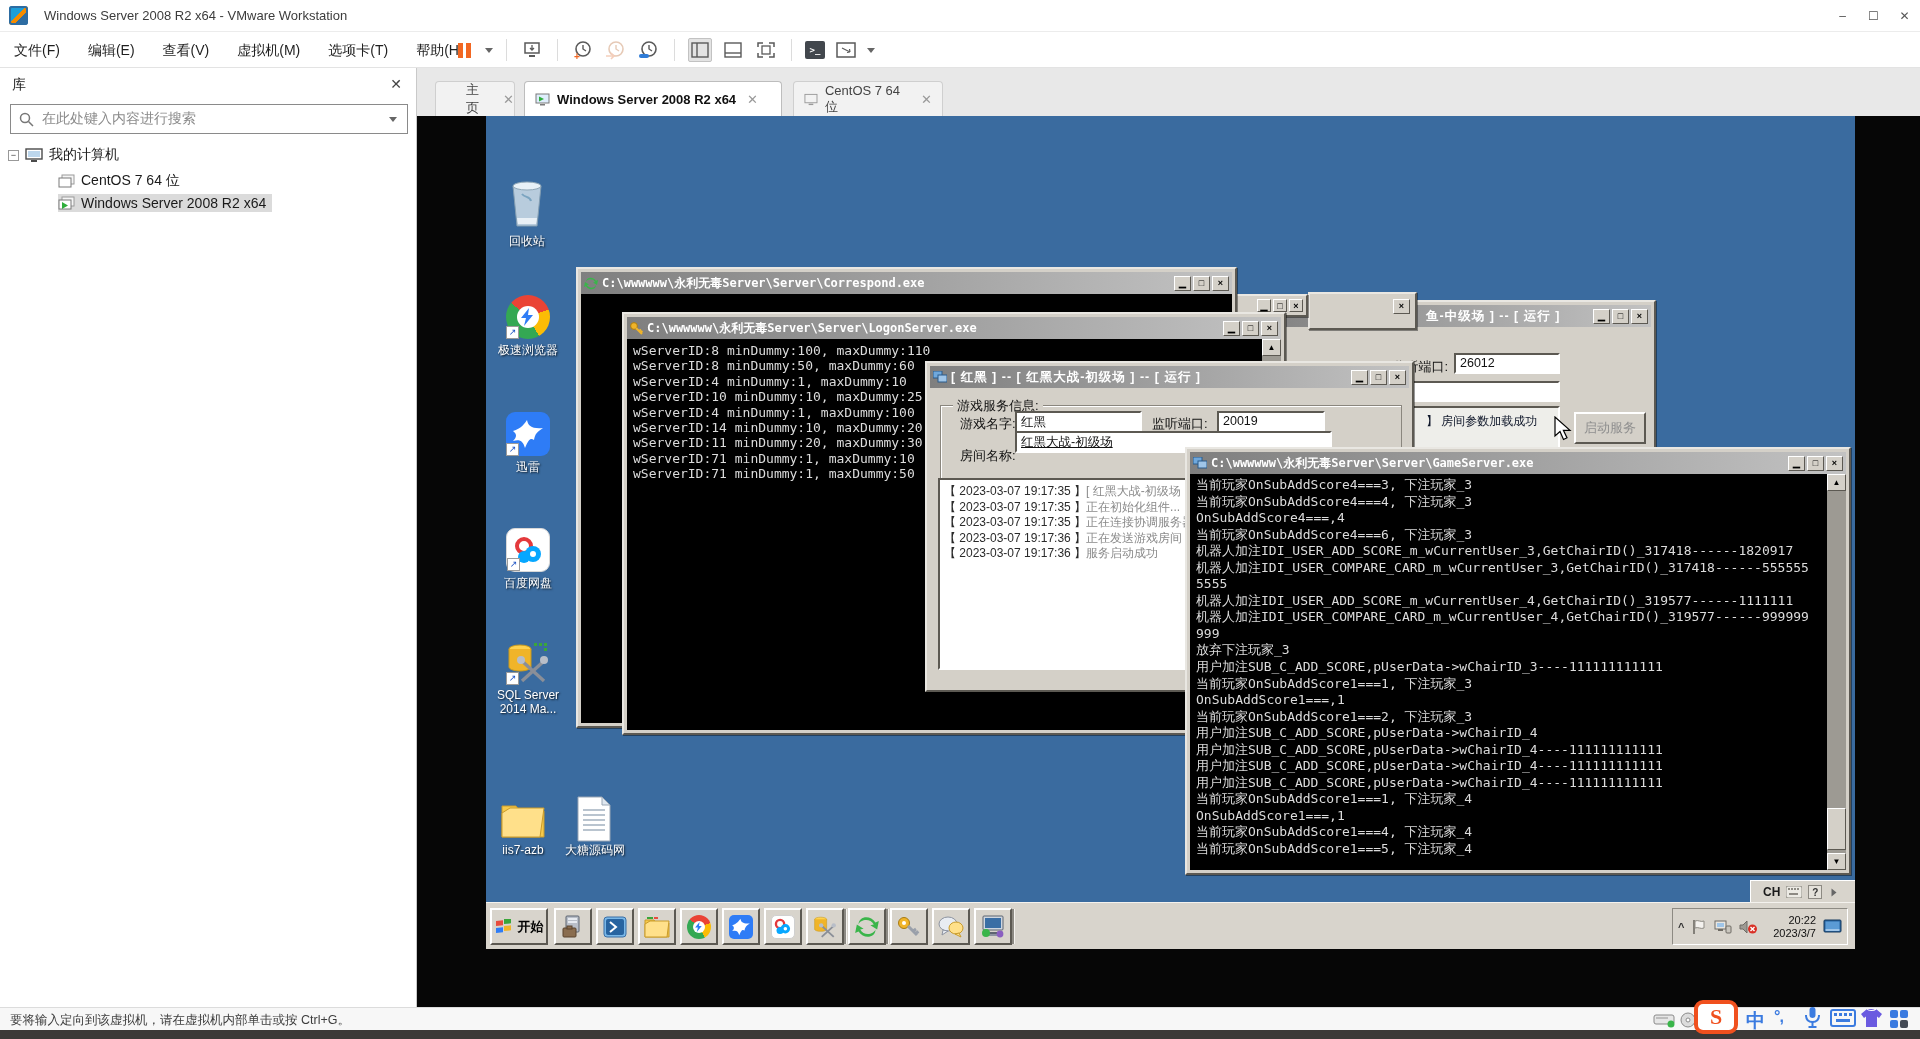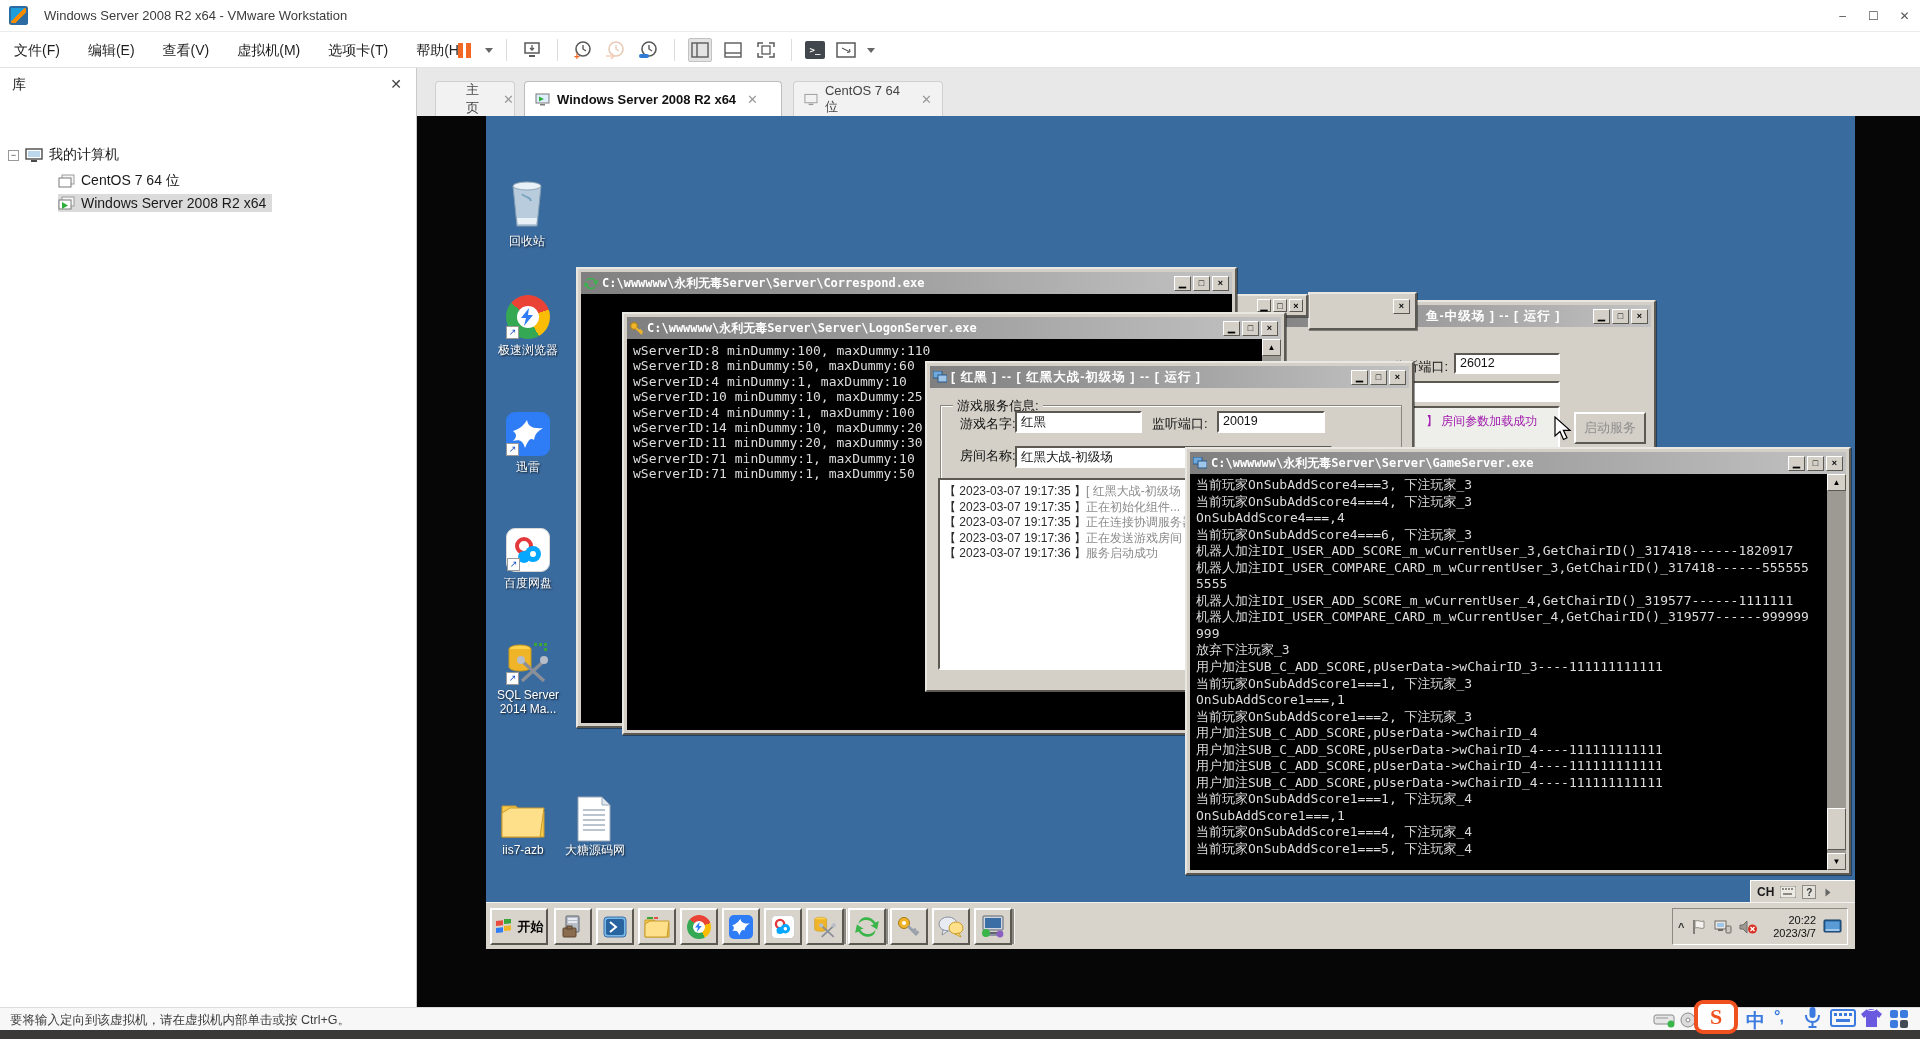--- a/index.html
+++ b/index.html
@@ -74,21 +74,21 @@
   .btn3d { position:absolute; background:#d4d0c8; border:2px solid; border-color:#fff #5c5952 #5c5952 #fff; font-size:13px; display:flex; align-items:center; justify-content:center; }
   .loglist { position:absolute; background:#fff; border:2px solid; border-color:#5c5952 #fff #fff #5c5952; overflow:hidden; }
   .logentry { font-size:12px; line-height:15.6px; white-space:nowrap; padding-left:4px; }
   .logentry .ts { color:#2a2a2a; }
   .logentry .msg { color:#8a8a8a; }
   .tb-btn { position:absolute; top:5px; height:37px; background:#d8d4cc; border:2px solid; border-color:#fff #5c5952 #5c5952 #fff; display:flex; align-items:center; justify-content:center; gap:5px; }
   .tb-stack { box-shadow:3px 0 0 -1px #8d8a83, 4px 0 0 -1px #f4f2ee; }
   .start-label { font:bold 13px "Liberation Sans"; color:#000; }
   .tray { position:absolute; left:1186px; top:5px; width:176px; height:37px; border:1px solid; border-color:#8d8a83 #fff #fff #8d8a83; display:flex; align-items:center; gap:7px; padding:0 5px; }
   .clockcol { margin-left:auto; text-align:right; font-size:11px; color:#111; line-height:13px; }
-  .langbar { left:1750px; top:880px; width:121px; height:24px; background:#d8d4cc; border:1px solid; border-color:#fff #5c5952 #5c5952 #fff; display:flex; align-items:center; gap:6px; padding:0 6px; font-size:12px; }
+  .langbar { left:1750px; top:880px; width:121px; height:24px; background:#d8d4cc; border:1px solid; border-color:#fff #5c5952 #5c5952 #fff; display:flex; align-items:center; gap:6px; padding:0 12px; font-size:12px; }
   .langbar .lb-ch { font-weight:bold; color:#1a1a1a; }
   .qm { width:14px; height:14px; border:1px solid #8d8a83; text-align:center; font:bold 10px/13px "Liberation Sans"; color:#333; background:#e4e1da; }
 
   
   .sg-logo { left:1694px; top:1000px; width:44px; height:34px; background:#fff; border:4px solid #f0501e; border-radius:9px; color:#f0501e; font:900 22px/26px "Liberation Serif",serif; text-align:center; z-index:60; }
   .ime-ic { position:absolute; top:1008px; color:#3b7be0; font-weight:bold; z-index:60; }
 
   .cursor-svg { z-index:90; }
 </style>
 </head>
@@ -208,20 +208,28 @@
           <rect x="5" y="11" width="5" height="1.5" fill="#9a9a9a"></rect>
         </svg>
       <span>CentOS 7 64 位</span>
       <span class="tclose">✕</span>
     </div>
   </div>
 
   <div class="abs sidebar">
     <div class="lib-head">库</div>
     <div class="lib-close">✕</div>
+    <div class="searchbox">
+      <svg width="15" height="15" viewBox="0 0 15 15" style="margin-left:8px">
+          <circle cx="6" cy="6" r="4.5" fill="none" stroke="#777" stroke-width="1.5"></circle>
+          <line x1="9.5" y1="9.5" x2="14" y2="14" stroke="#777" stroke-width="1.5"></line>
+        </svg>
+      <span class="ph">在此处键入内容进行搜索</span>
+      <span class="sdrop caret"></span>
+    </div>
     <div class="tree">
       <div class="trow" style="left:8px; top:4px;">
         <span class="expander">−</span>
         <svg width="18" height="15" viewBox="0 0 18 15">
             <rect x="1" y="1" width="16" height="10" fill="#fff" stroke="#4a4a4a" stroke-width="1.4"></rect>
             <rect x="3" y="3" width="12" height="6" fill="#bcd6ec"></rect>
             <rect x="6" y="12" width="6" height="2" fill="#4a4a4a"></rect>
           </svg>
         <span>我的计算机</span>
       </div>
@@ -346,21 +354,21 @@
         <span class="cbtns">
           <span class="cbtn">▁</span>
           <span class="cbtn">□</span>
           <span class="cbtn">×</span>
         </span>
       </div>
       <div class="flabel" style="left:98px; top:56px; width:104px; text-align:right;">监听端口:</div>
       <div class="ffield" style="left:208px; top:51px; width:106px; height:21px;">26012</div>
       <div class="ffield" style="left:156px; top:79px; width:158px; height:21px;"></div>
       <div class="loglist" style="left:56px; top:104px; width:258px; height:320px; background:#eeeeea;">
-        <div class="logentry" style="position:absolute; left:118px; top:6px; color:#a21caf;">】 房间参数加载成功</div>
+        <div class="logentry" style="position:absolute; left:118px; top:6px; color:#0f172a;">】 房间参数加载成功</div>
       </div>
       <div class="btn3d" style="left:328px; top:110px; width:72px; height:32px; color:#8f8f8f;">启动服务</div>
     </div>
 
     <div class="cwin" style="left:822px; top:176px; width:109px; height:38px;">
       <span class="cbtn" style="position:absolute; right:5px; top:5px;">×</span>
     </div>
 
     <div class="cwin" style="left:742px; top:178px; width:80px; height:23px;">
       <span class="cbtns" style="position:absolute; right:3px; top:3px;">
@@ -432,21 +440,21 @@
         </span>
       </div>
       <div class="groupbox" style="left:13px; top:42px; width:462px; height:74px;">
         <span class="grouplab">游戏服务信息:</span>
       </div>
       <div class="flabel" style="left:33px; top:52px;">游戏名字:</div>
       <div class="ffield" style="left:88px; top:48px; width:127px; height:22px;">红黑</div>
       <div class="flabel" style="left:225px; top:52px;">监听端口:</div>
       <div class="ffield" style="left:290px; top:48px; width:108px; height:22px;">20019</div>
       <div class="flabel" style="left:33px; top:84px;">房间名称:</div>
-      <div class="ffield" style="left:88px; top:83px; width:317px; height:22px;">红黑大战-初级场</div>
+      <div class="ffield" style="left:88px; top:68px; width:317px; height:22px;text-decoration:underline;">红黑大战-初级场</div>
       <div class="loglist" style="left:11px; top:115px; width:467px; height:192px; padding-top:4px;">
 
       <div class="logentry"><span class="ts">【 2023-03-07 19:17:35 】</span><span class="msg">[ 红黑大战-初级场</span></div>
           <div class="logentry"><span class="ts">【 2023-03-07 19:17:35 】</span><span class="msg">正在初始化组件...</span></div>
           <div class="logentry"><span class="ts">【 2023-03-07 19:17:35 】</span><span class="msg">正在连接协调服务器</span></div>
           <div class="logentry"><span class="ts">【 2023-03-07 19:17:36 】</span><span class="msg">正在发送游戏房间</span></div>
           <div class="logentry"><span class="ts">【 2023-03-07 19:17:36 】</span><span class="msg">服务启动成功</span></div>
         </div>
     </div>
 

